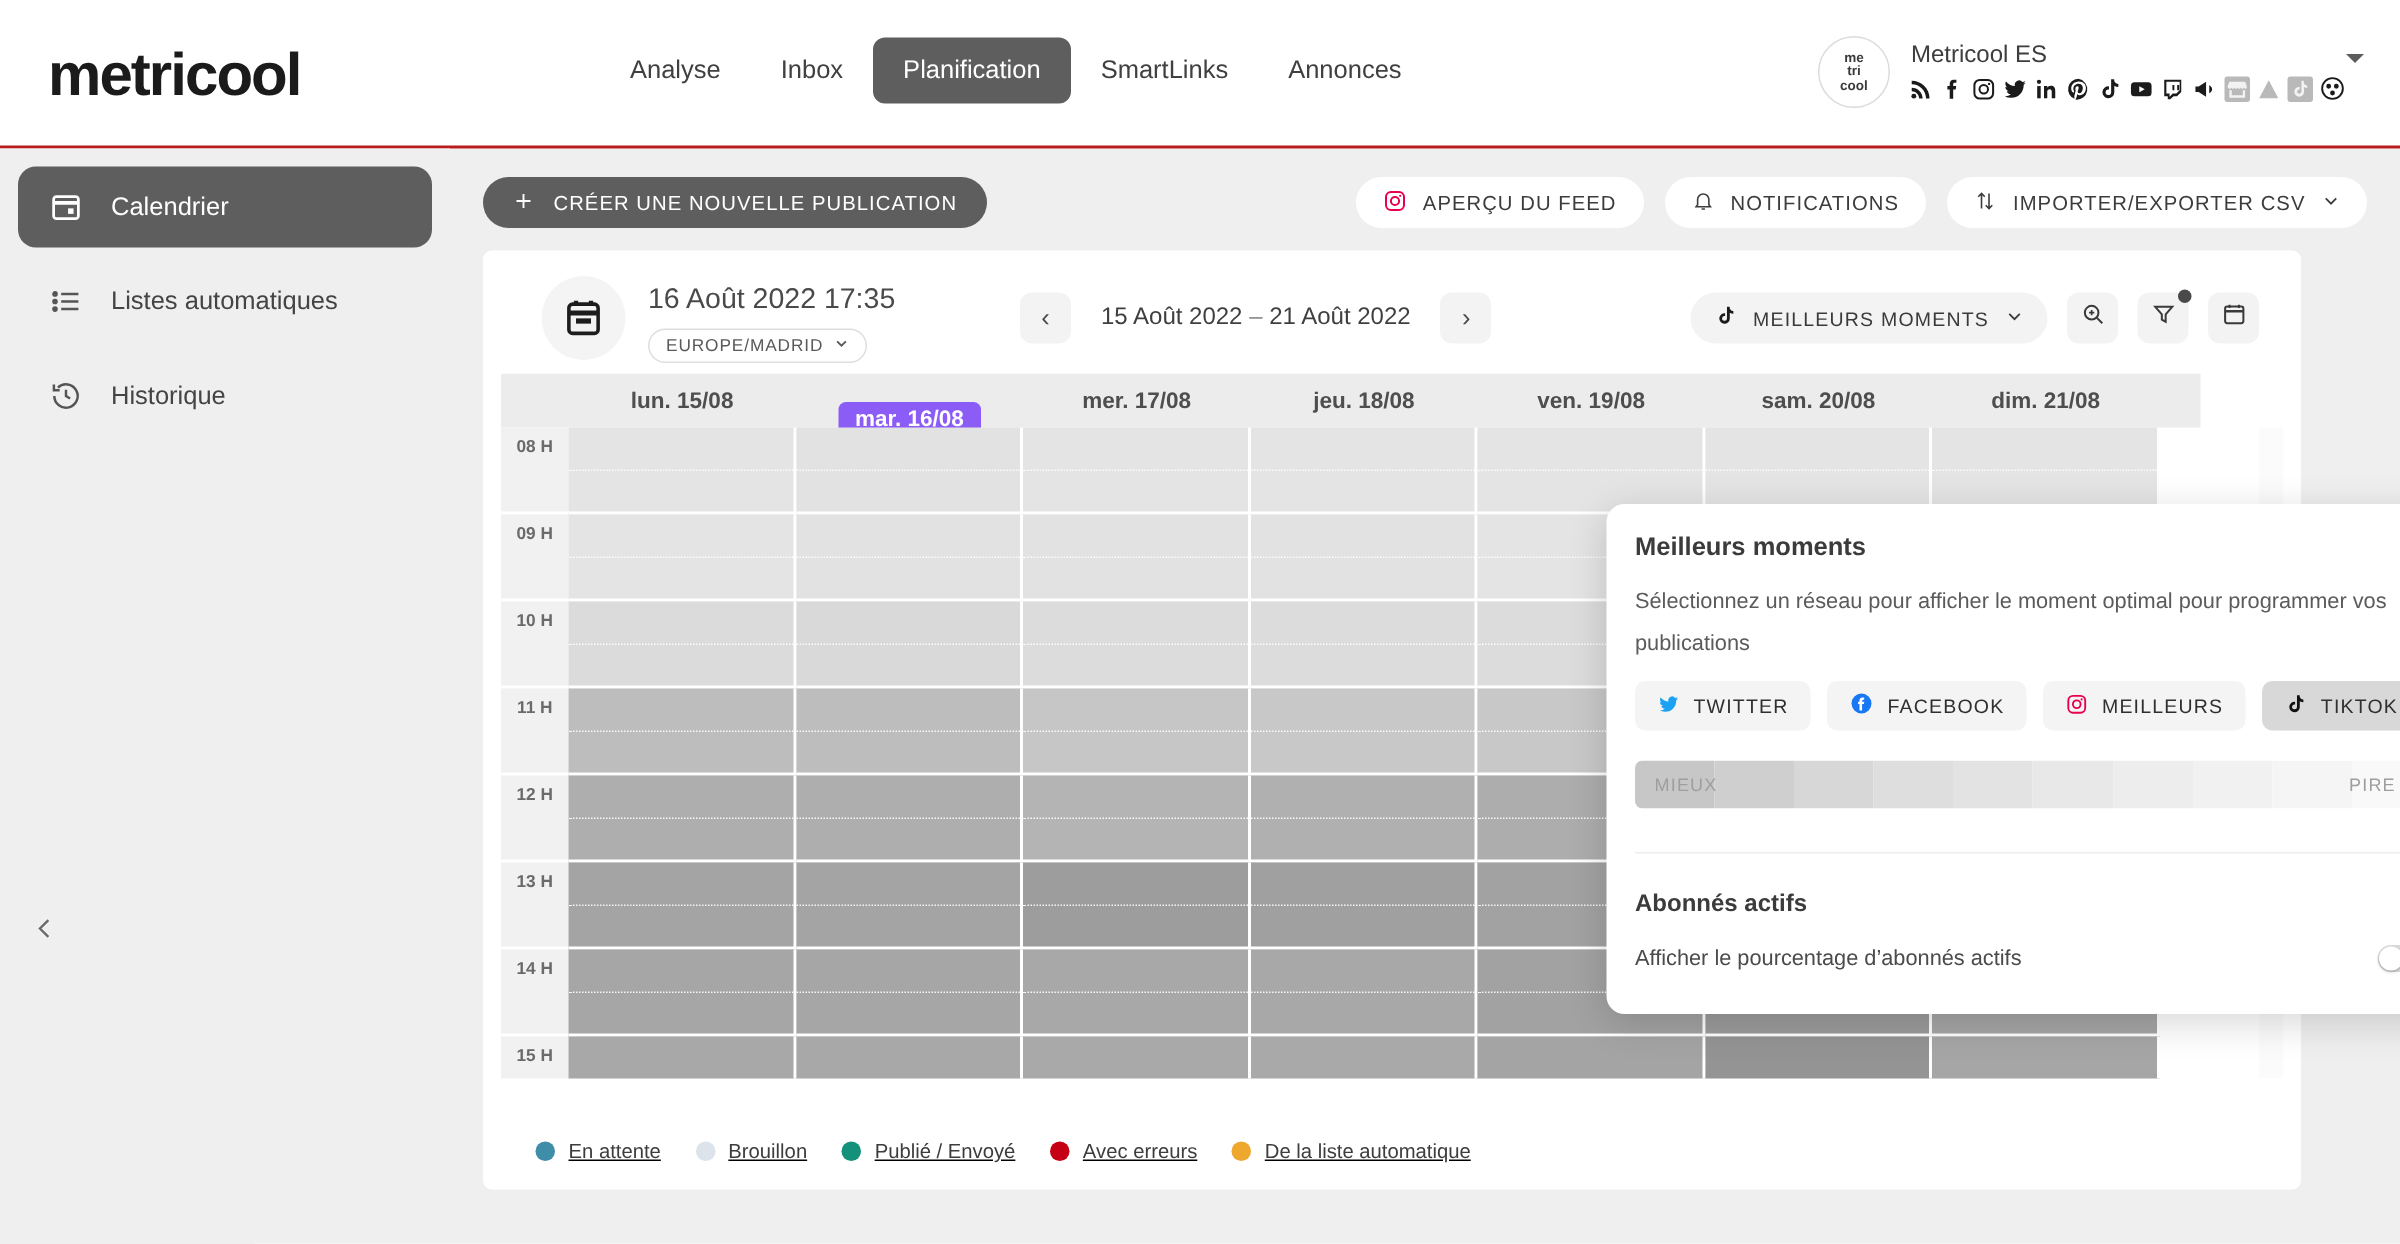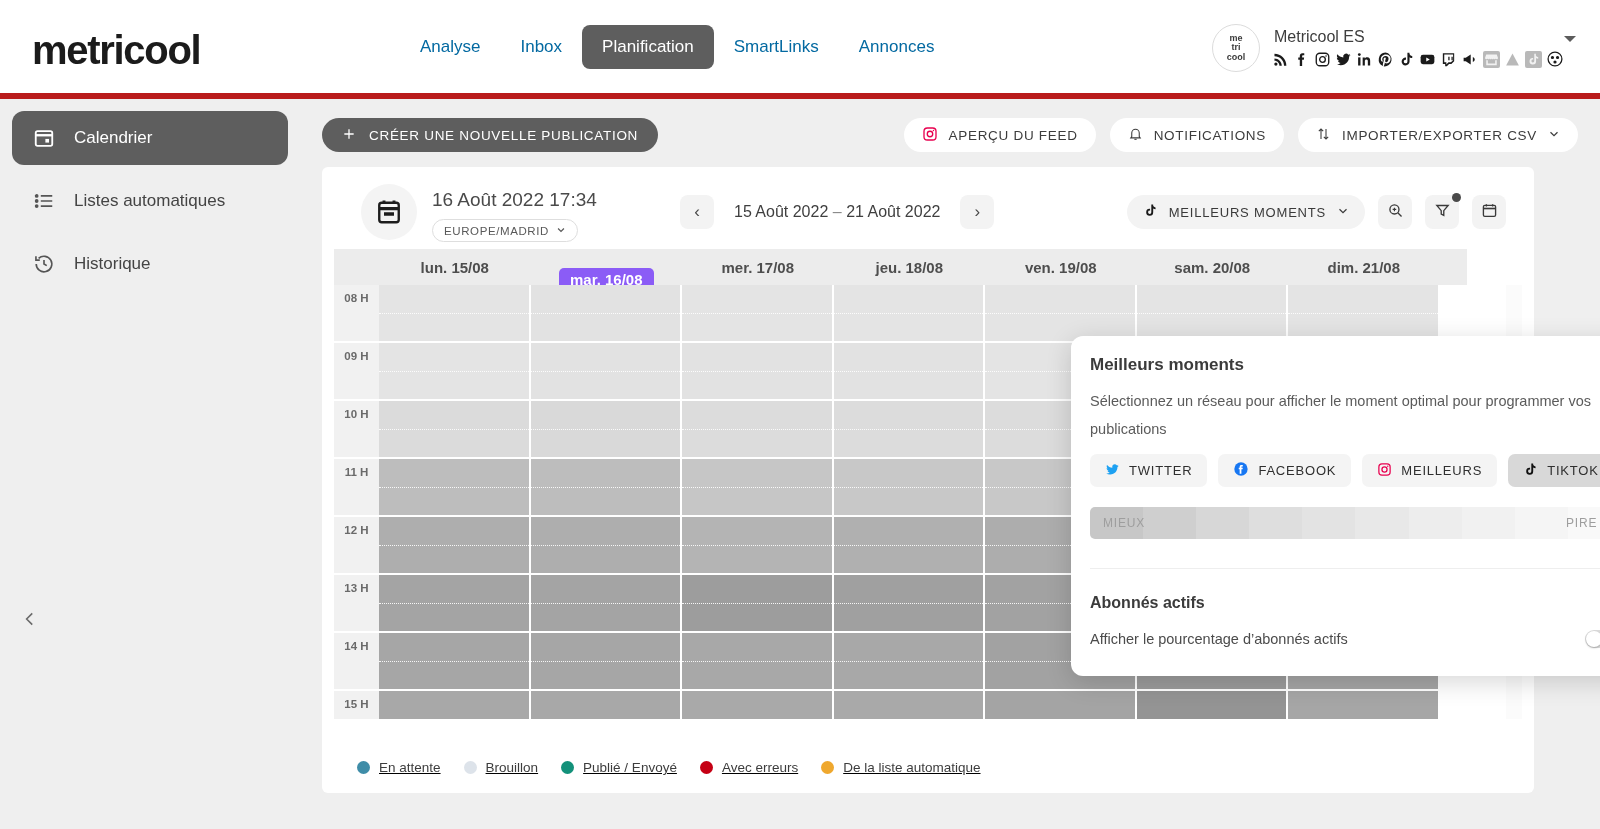--- a/index.html
+++ b/index.html
@@ -6,29 +6,29 @@
   html, body {
     width: 1600px; height: 829px;
     font-family: "Liberation Sans", sans-serif;
     background: #efefef;
     overflow: hidden;
   }
 
   
   .topbar {
     position: absolute; left: 0; top: 0; width: 1600px; height: 99px;
-    background: #ffffff; border-bottom: 6px solid #b91c1c;
+    background: #ffffff; border-bottom: 2px solid #b91c1c;
   }
   .logo {
     position: absolute; left: 32px; top: 28px;
     font-size: 40px; font-weight: 700; letter-spacing: -1.3px; color: #1b1b1b;
   }
   .mainnav { position: absolute; left: 400px; top: 25px; display: flex; align-items: center; gap: 0px; }
   .navitem {
-    padding: 12px 20px; font-size: 17px; color: #0369a1;
+    padding: 12px 20px; font-size: 17px; color: #404040;
     border-radius: 8px; white-space: nowrap;
   }
   .navitem.active { background: #5e5e5e; color: #ffffff; }
 
   .account { position: absolute; right: 18px; top: 20px; width: 370px; height: 62px; }
   .avatar {
     position: absolute; left: 0; top: 4px; width: 48px; height: 48px;
     border-radius: 50%; border: 1px solid #dcdcdc; background: #fff;
     display: flex; flex-direction: column; align-items: center; justify-content: center;
     font-size: 9px; line-height: 9.5px; font-weight: 700; color: #3a3a3a;
@@ -404,21 +404,21 @@
 
     <div class="cal-head">
       <div class="cal-ico">
         <svg width="30" height="30" viewBox="0 0 24 24" fill="none" stroke="#1d1d1d" stroke-width="1.9">
             <rect x="4.2" y="4.6" width="15.6" height="15.6" rx="2"></rect>
             <path d="M4.2 9.3h15.6" stroke-width="2.6"></path>
             <path d="M8 2.8v2.6M16 2.8v2.6" stroke-width="2.3"></path>
             <rect x="8" y="12.2" width="8" height="2.8" fill="#1d1d1d" stroke="none"></rect>
           </svg>
       </div>
-      <div class="cal-dt">16 Août 2022 17:34</div>
+      <div class="cal-dt">16 Août 2022 17:35</div>
       <div class="tz">
         <span>EUROPE/MADRID</span>
         <span>
           <svg width="10" height="10" viewBox="0 0 24 24" fill="none" stroke="#595959" stroke-width="3">
               <path d="M5 8.5 12 15.5 19 8.5"></path>
             </svg>
         </span>
       </div>
 
       <div class="nav-range">

